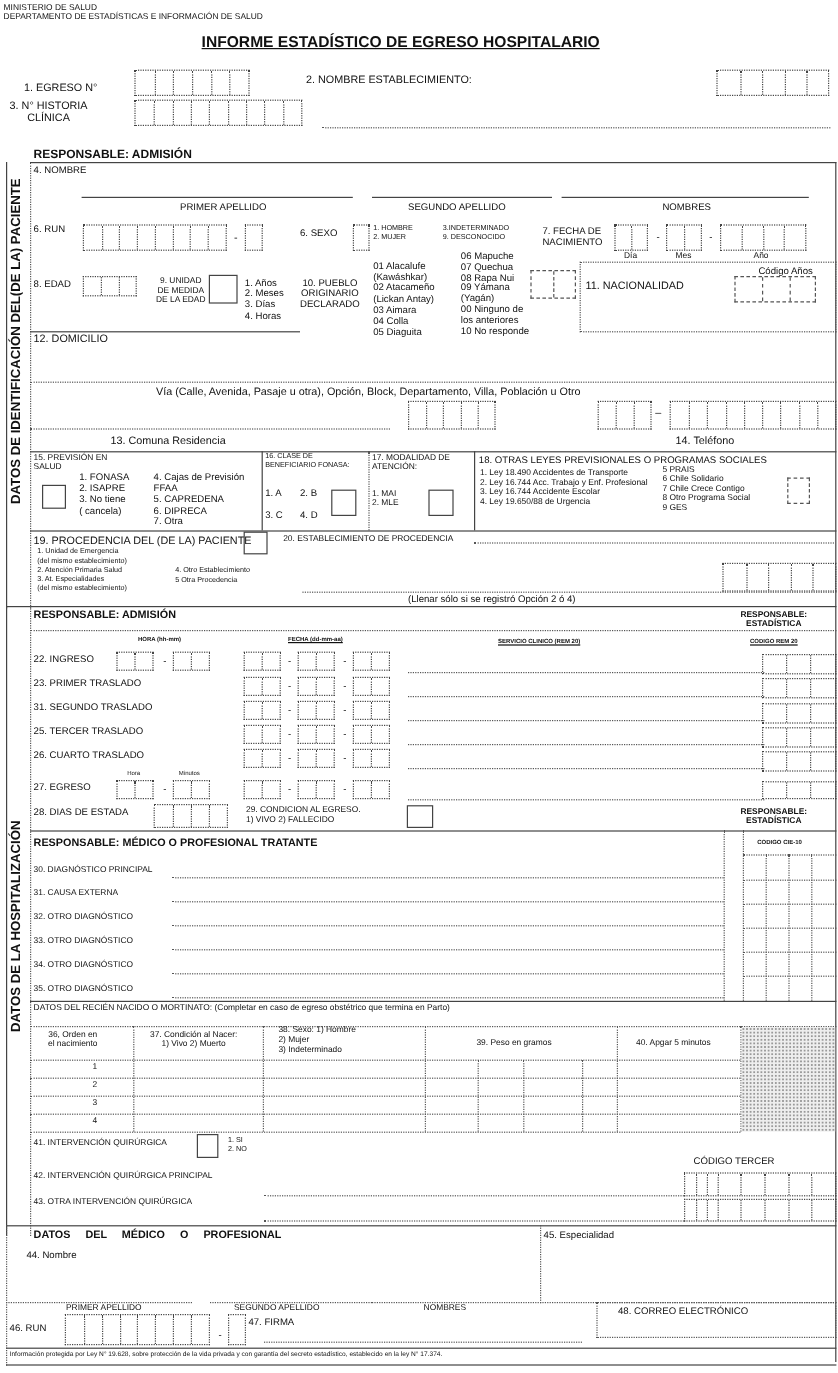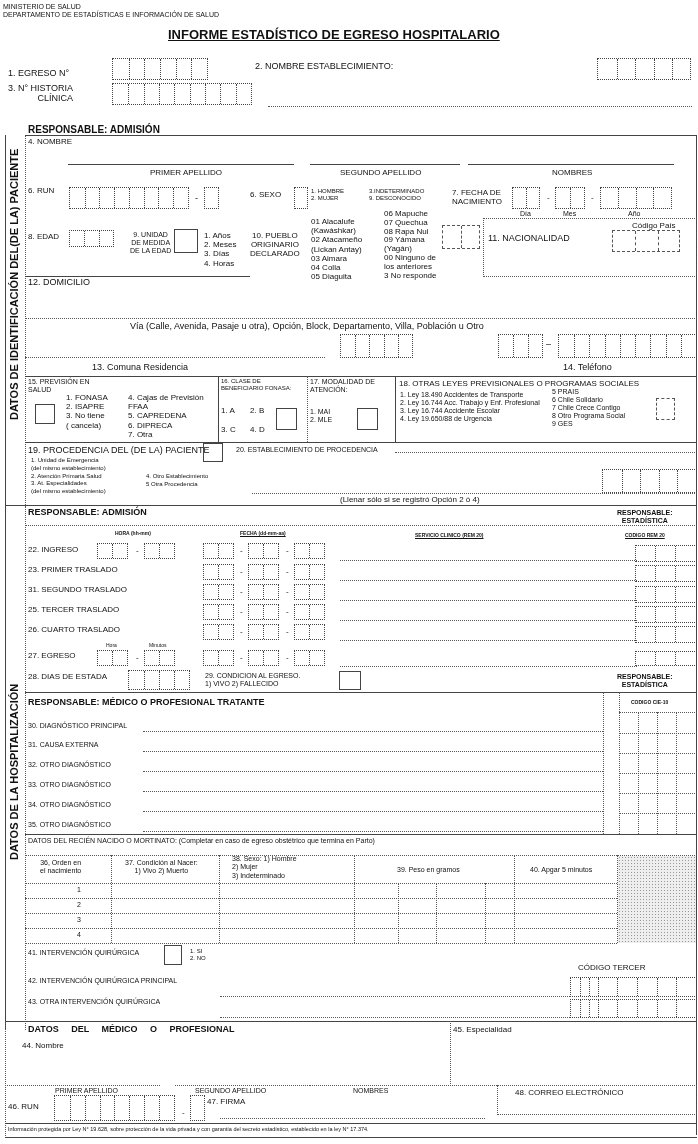--- a/index.html
+++ b/index.html
@@ -24,30 +24,30 @@
   .shade{position:absolute;background-image:radial-gradient(#999 0.7px,transparent 0.8px);background-size:3px 3px;background-color:#eee;}
   .rect{position:absolute;border:1px dotted #555;}
 </style>
 </head>
 <body>
 
 <div class="a t7" style="left:3px;top:3px;">MINISTERIO DE SALUD</div>
 <div class="a t7" style="left:3px;top:11px;">DEPARTAMENTO DE ESTADÍSTICAS E INFORMACIÓN DE SALUD</div>
 <div class="a b" style="left:168px;top:28px;font-size:13px;text-decoration:underline;">INFORME ESTADÍSTICO DE EGRESO HOSPITALARIO</div>
 
-<div class="a t9" style="left:8px;top:68px;">1. EGRESO N°</div>
+<div class="a t9" style="left:20px;top:68px;">1. EGRESO N°</div>
 <div class="boxes" style="left:112px;top:58px;width:96px;height:22px;">
     <span style="width:16px"></span>
     <span style="width:16px"></span>
     <span style="width:16px"></span>
     <span style="width:16px"></span>
     <span style="width:16px"></span>
     <span style="width:16px"></span>
   </div>
-<div class="a t9 ml" style="left:8px;top:83px;text-align:right;">3. N° HISTORIA
+<div class="a t9 ml" style="left:8px;top:83px;text-align:center;">3. N° HISTORIA
 CLÍNICA</div>
 <div class="boxes" style="left:112px;top:83px;width:140px;height:22px;">
     <span style="width:15.5px"></span>
     <span style="width:15.5px"></span>
     <span style="width:15.5px"></span>
     <span style="width:15.5px"></span>
     <span style="width:15.5px"></span>
     <span style="width:15.5px"></span>
     <span style="width:15.5px"></span>
     <span style="width:15.5px"></span>
@@ -149,29 +149,29 @@
 03 Aimara
 04 Colla
 05 Diaguita</div>
 <div class="a t8 ml" style="left:384px;top:210px;line-height:1.1;">06 Mapuche
 07 Quechua
 08 Rapa Nui
 09 Yámana
 (Yagán)
 00 Ninguno de
 los anteriores
-3 No responde</div>
+10 No responde</div>
 <div class="dbox" style="left:442px;top:225px;width:38px;height:24px;">
     <span style="width:19px"></span>
     <span style="width:19px"></span>
   </div>
 
 <div class="rect" style="left:483px;top:218px;width:214px;height:59px;"></div>
 <div class="a t9" style="left:488px;top:233px;">11. NACIONALIDAD</div>
-<div class="a t8" style="left:632px;top:221px;">Código País</div>
+<div class="a t8" style="left:632px;top:221px;">Código Años</div>
 <div class="dbox" style="left:612px;top:230px;width:68px;height:22px;">
     <span style="width:23px"></span>
     <span style="width:23px"></span>
     <span style="width:22px"></span>
   </div>
 
 <div class="hs" style="left:25px;top:276px;width:225px;"></div>
 <div class="a t9" style="left:28px;top:277px;">12. DOMICILIO</div>
 <div class="hl" style="left:25px;top:318px;width:672px;"></div>
 <div class="a t9" style="left:130px;top:321px;">Vía (Calle, Avenida, Pasaje u otra), Opción, Block, Departamento, Villa, Población u Otro</div>

